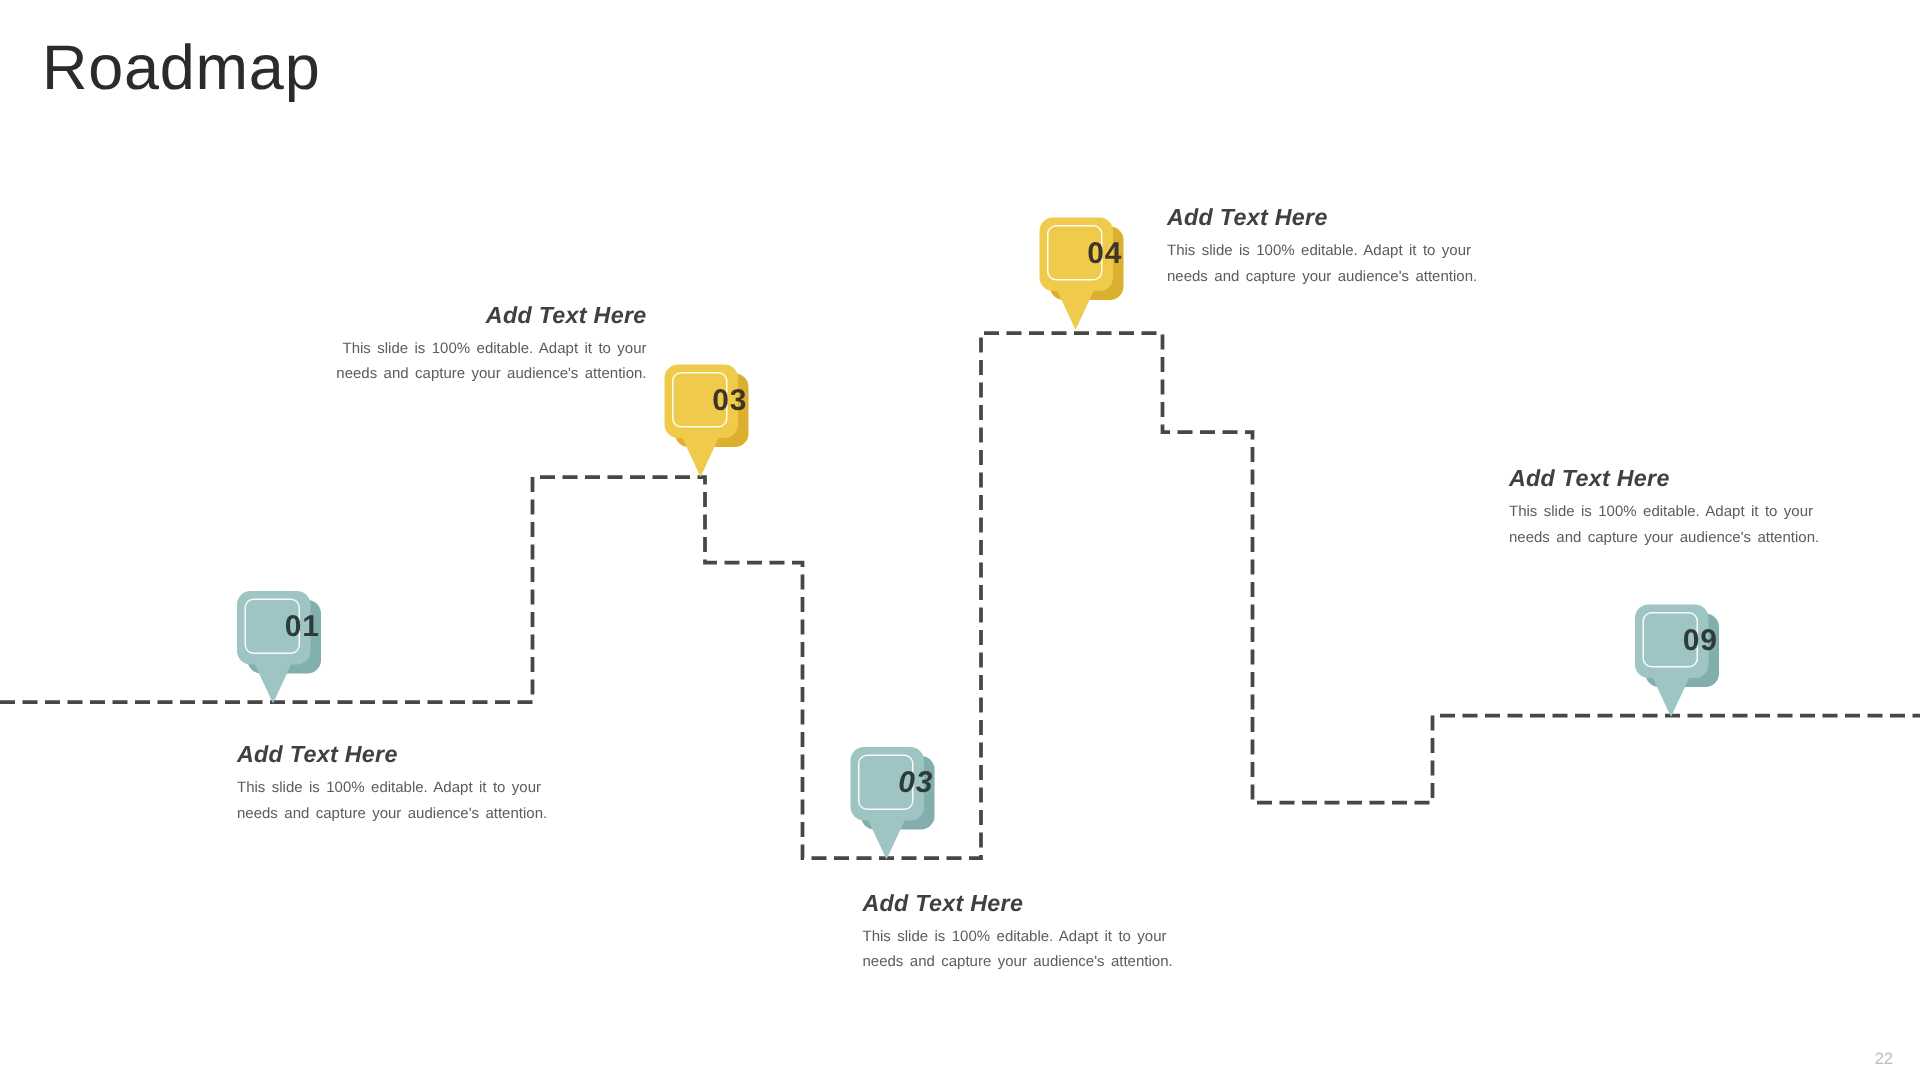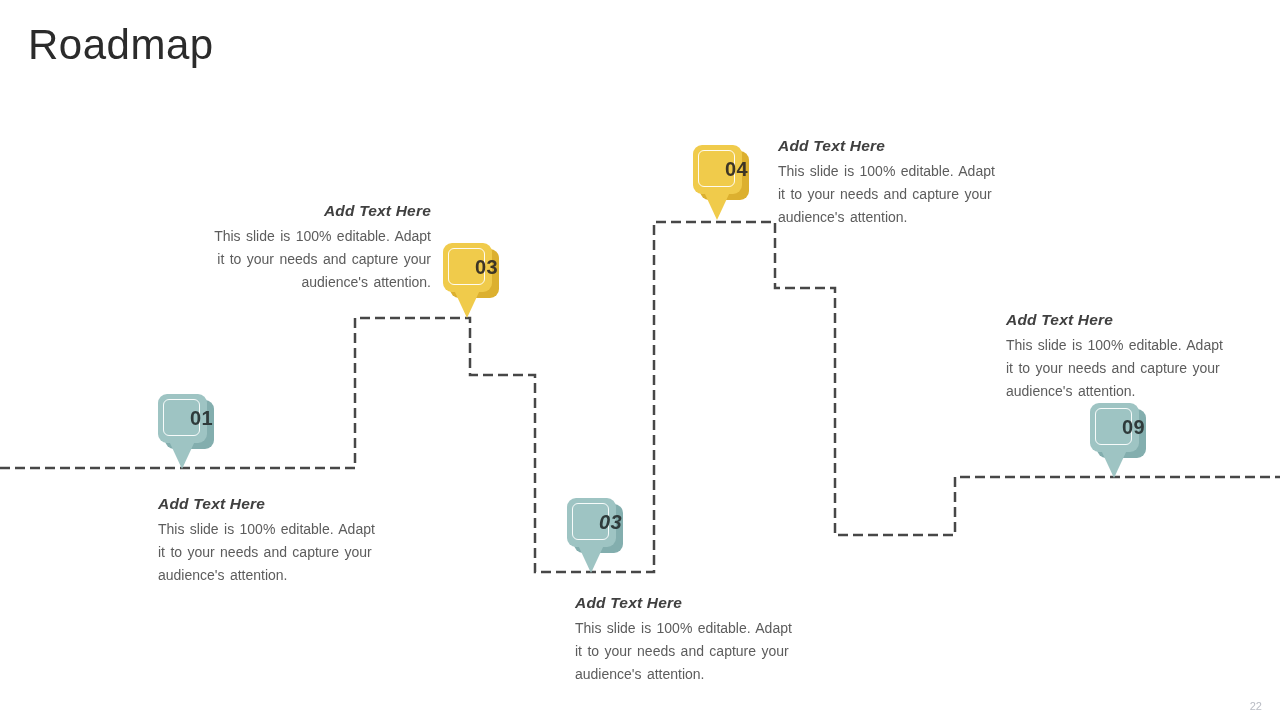--- a/index.html
+++ b/index.html
@@ -108,21 +108,21 @@
   .text-block .tb-title {
     font-size: 15.5px;
     font-weight: bold;
     color: #404040;
     letter-spacing: 0.2px;
     margin-bottom: 5px;
     line-height: 1.25;
     font-style: italic;
   }
   .text-block .tb-body {
-    font-size: 14px;
+    font-size: 10px;
     color: #5c5c5c;
     line-height: 1.62;
     word-spacing: 1.5px;
   }
   .align-left   { text-align: left; }
   .align-right  { text-align: right; }
 
   
   #page-number {
     position: absolute;

